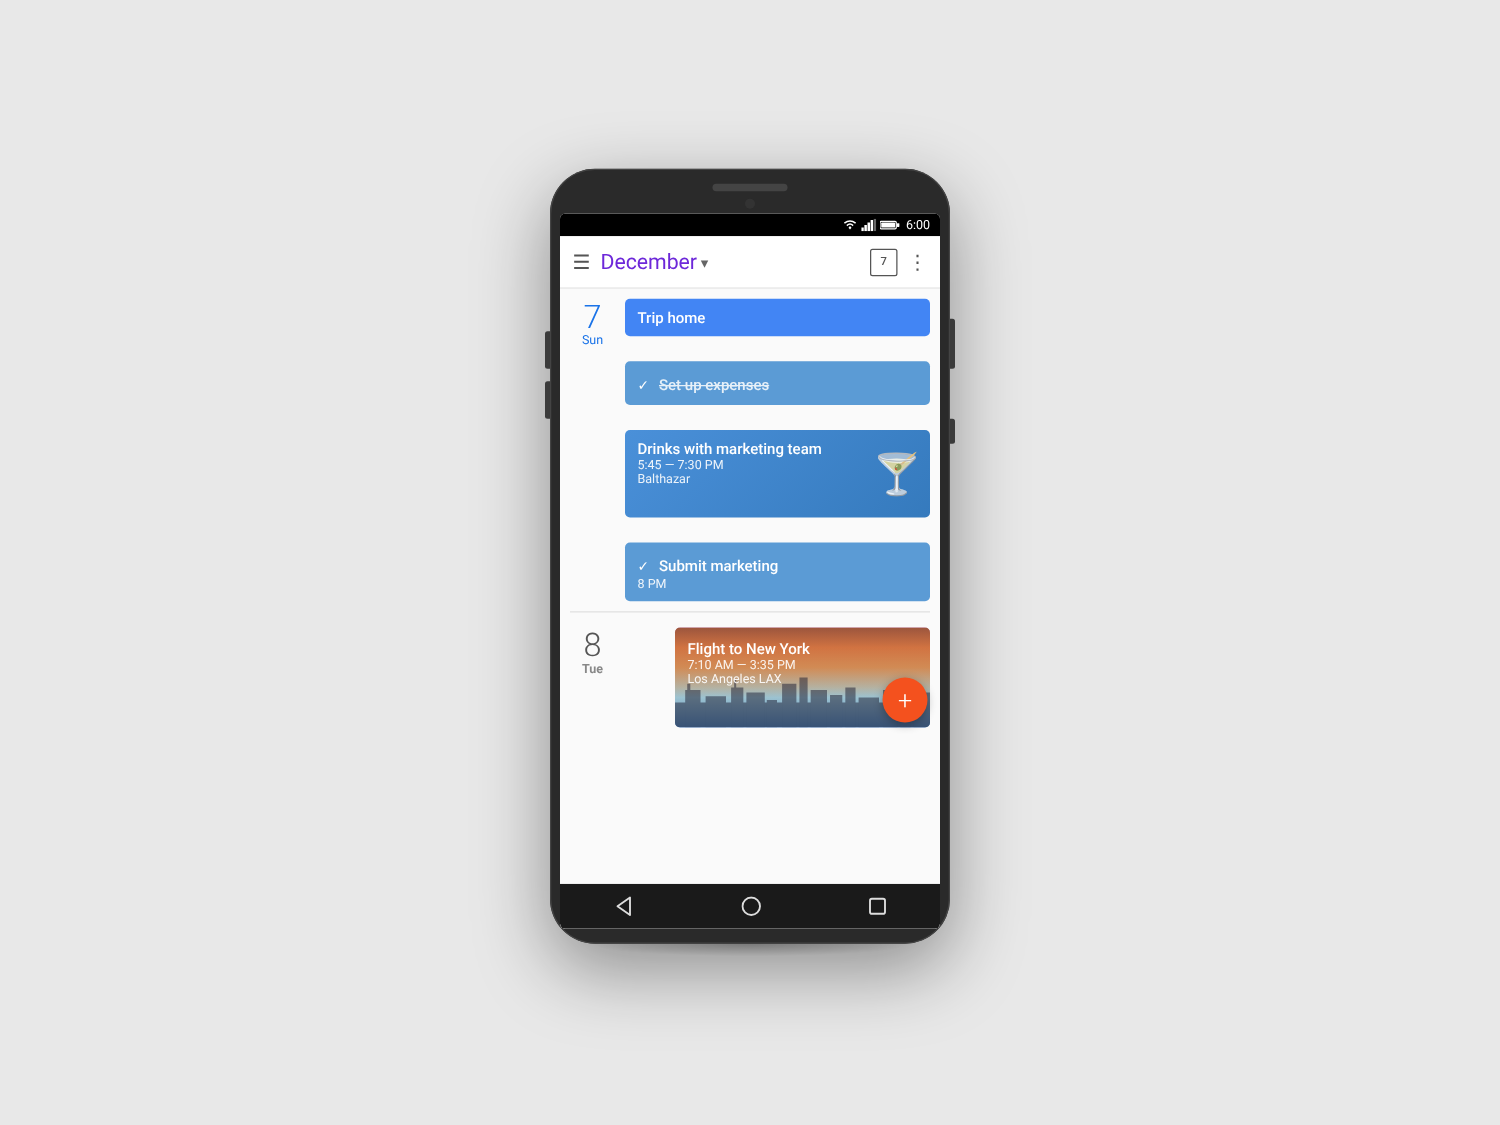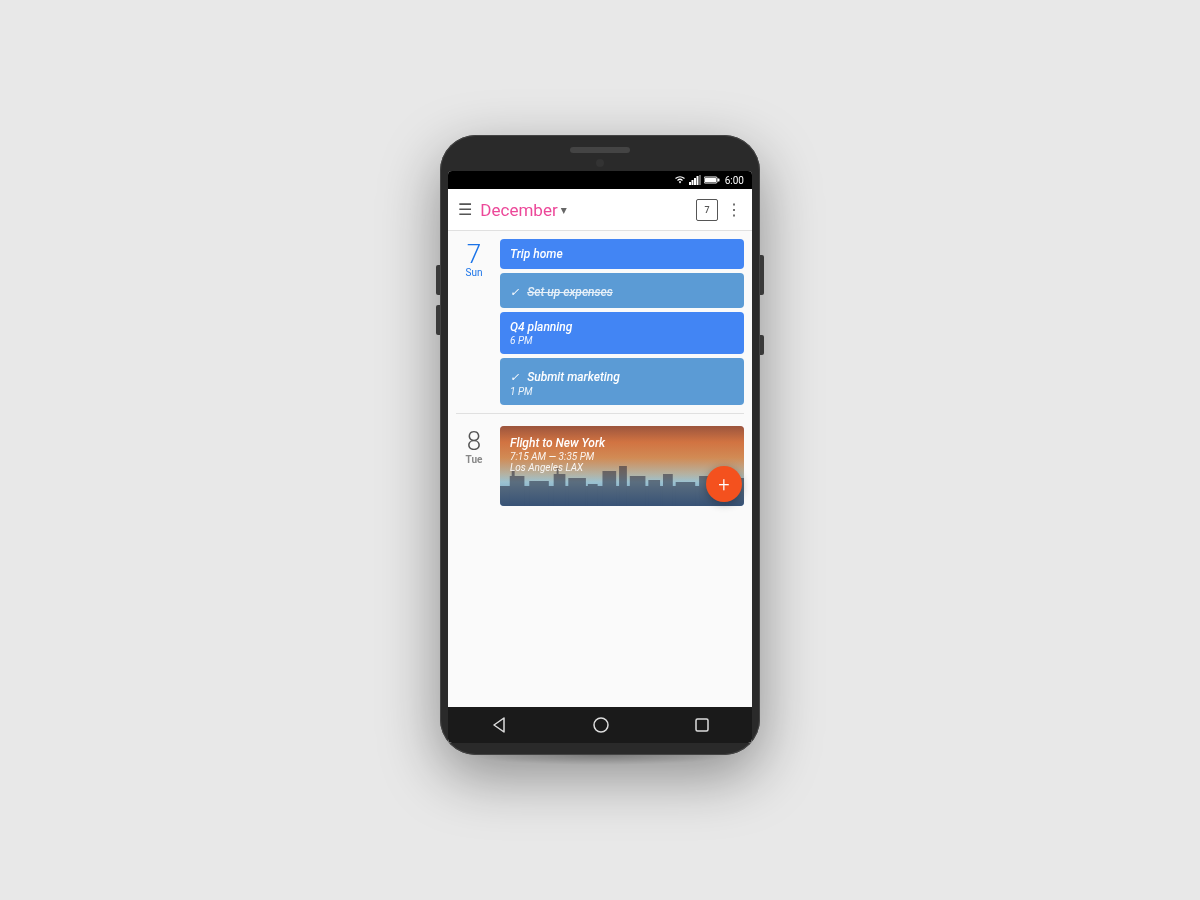--- a/index.html
+++ b/index.html
@@ -146,22 +146,21 @@
     }
     .day-name {
       font-size: 10px;
       color: #1a73e8;
       text-align: center;
     }
     .day-events {
       flex: 1;
       display: flex;
       flex-direction: column;
-      gap: 4px;
-      font-style: italic;
+      gap: 20px;
     }
 
     
     .event-card {
       border-radius: 4px;
       padding: 8px 10px;
       color: #fff;
       cursor: pointer;
       position: relative;
       overflow: hidden;
@@ -375,21 +374,21 @@
             <rect x="13.5" y="3.5" width="2" height="3" rx="0.5" fill="white"></rect>
             <rect x="1" y="3" width="11" height="4" rx="0.5" fill="white"></rect>
           </svg>
           <span style="font-size:10px; margin-left:2px;">6:00</span>
         </div>
       </div>
 
       <div class="app-header">
         <span class="menu-icon">☰</span>
         <div class="header-title">
-          <span style="font-size:17px; color:#ec4899;">December</span>
+          <span style="font-size:17px; color:#6d28d9;">December</span>
           <span class="header-title-dropdown">▾</span>
         </div>
         <div class="header-actions">
           <div class="calendar-icon-btn">
             <span style="font-size:9px; font-weight:500;">7</span>
           </div>
           <span class="more-icon">⋮</span>
         </div>
       </div>
 
@@ -405,45 +404,47 @@
             <div class="event-card blue">
               <div class="event-title">Trip home</div>
             </div>
 
 
             <div class="event-card light-blue strikethrough">
               <span class="task-icon">✓</span>
               <span class="event-title">Set up expenses</span>
             </div>
 
-
-            <div class="event-card blue">
-              <div class="event-title">Q4 planning</div>
-              <div class="event-subtitle">6 PM</div>
+            <div class="event-card drinks-event">
+              <div class="event-title" style="padding-right:50px;">Drinks with marketing team</div>
+              <div class="event-subtitle">5:45 — 7:30 PM</div>
+              <div class="event-location">Balthazar</div>
+              <div class="cocktail-illustration">🍸</div>
             </div>
+
 
             <div class="event-card light-blue">
               <span class="task-icon">✓</span>
               <span class="event-title">Submit marketing</span>
-              <div class="event-subtitle" style="padding-left: 0px;">1 PM</div>
+              <div class="event-subtitle" style="padding-left: 0px;">8 PM</div>
             </div>
 
           </div>
         </div>
 
         <div style="height:1px; background:#e0e0e0; margin:4px 8px;"></div>
 
         <div class="day-section" style="position:relative;">
           <div class="day-label">
             <div class="day-number" style="color:#555; font-size:26px; font-weight:300;">8</div>
             <div class="day-name" style="color:#888;font-weight:bold;">Tue</div>
           </div>
           <div class="day-events">
 
-            <div class="event-card flight-event" style="padding-bottom:10px; min-height:80px;">
+            <div class="event-card flight-event" style="padding-bottom:10px; min-height:80px;margin-left:40px;">
               <div class="city-bg"></div>
 
               <svg style="position:absolute; bottom:0; left:0; right:0; width:100%; height:50px; opacity:0.5;" viewBox="0 0 250 50" preserveAspectRatio="none">
                 <rect x="0" y="30" width="250" height="20" fill="#1a1a2e"></rect>
                 <rect x="10" y="20" width="15" height="30" fill="#1a1a2e"></rect>
                 <rect x="12" y="15" width="3" height="6" fill="#1a1a2e"></rect>
                 <rect x="30" y="25" width="20" height="25" fill="#1a1a2e"></rect>
                 <rect x="55" y="18" width="12" height="32" fill="#1a1a2e"></rect>
                 <rect x="58" y="12" width="2" height="7" fill="#1a1a2e"></rect>
                 <rect x="70" y="22" width="18" height="28" fill="#1a1a2e"></rect>
@@ -453,21 +454,21 @@
                 <rect x="133" y="20" width="16" height="30" fill="#1a1a2e"></rect>
                 <rect x="152" y="24" width="12" height="26" fill="#1a1a2e"></rect>
                 <rect x="167" y="18" width="10" height="32" fill="#1a1a2e"></rect>
                 <rect x="180" y="26" width="20" height="24" fill="#1a1a2e"></rect>
                 <rect x="204" y="20" width="14" height="30" fill="#1a1a2e"></rect>
                 <rect x="221" y="28" width="10" height="22" fill="#1a1a2e"></rect>
                 <rect x="234" y="22" width="16" height="28" fill="#1a1a2e"></rect>
               </svg>
               <div class="flight-content">
                 <div class="event-title">Flight to New York</div>
-                <div class="event-subtitle">7:15 AM — 3:35 PM</div>
+                <div class="event-subtitle">7:10 AM — 3:35 PM</div>
                 <div class="event-location">Los Angeles LAX</div>
               </div>
             </div>
 
           </div>
 
           <div class="fab-btn">
             <span>+</span>
           </div>
 

